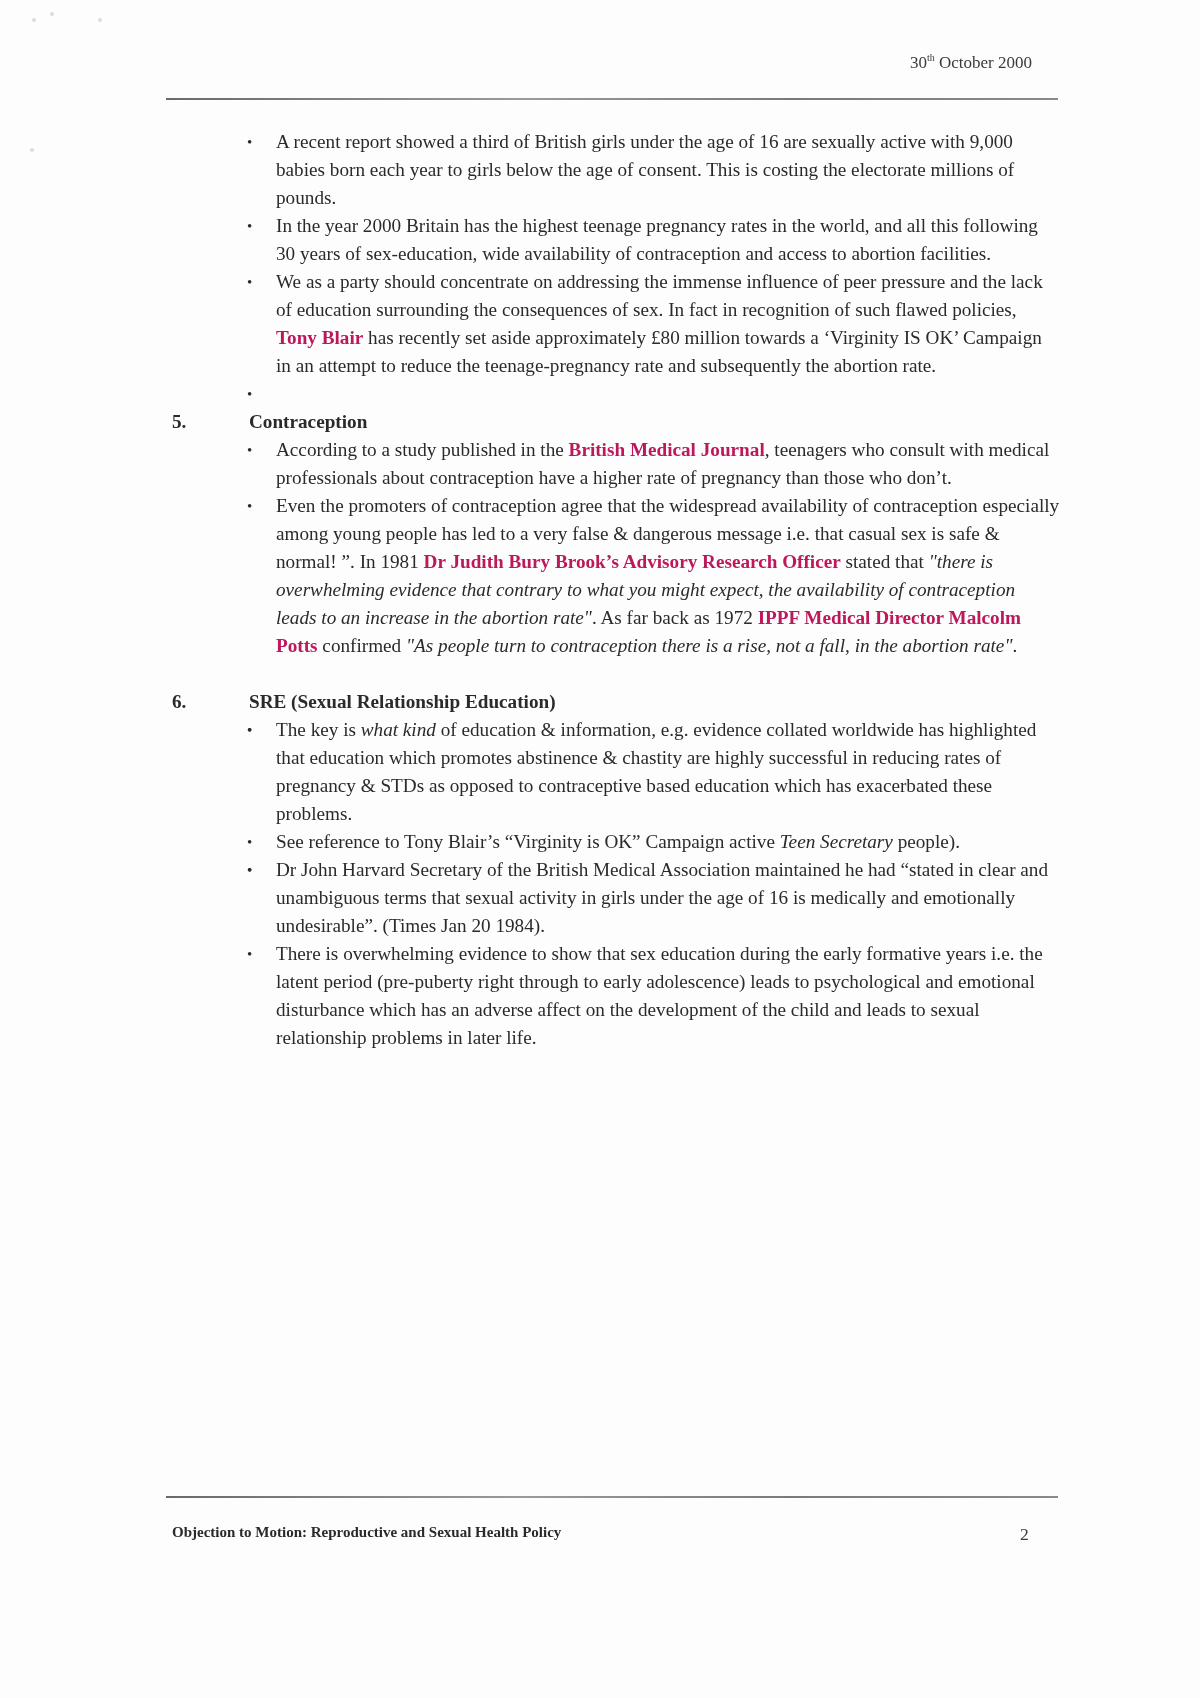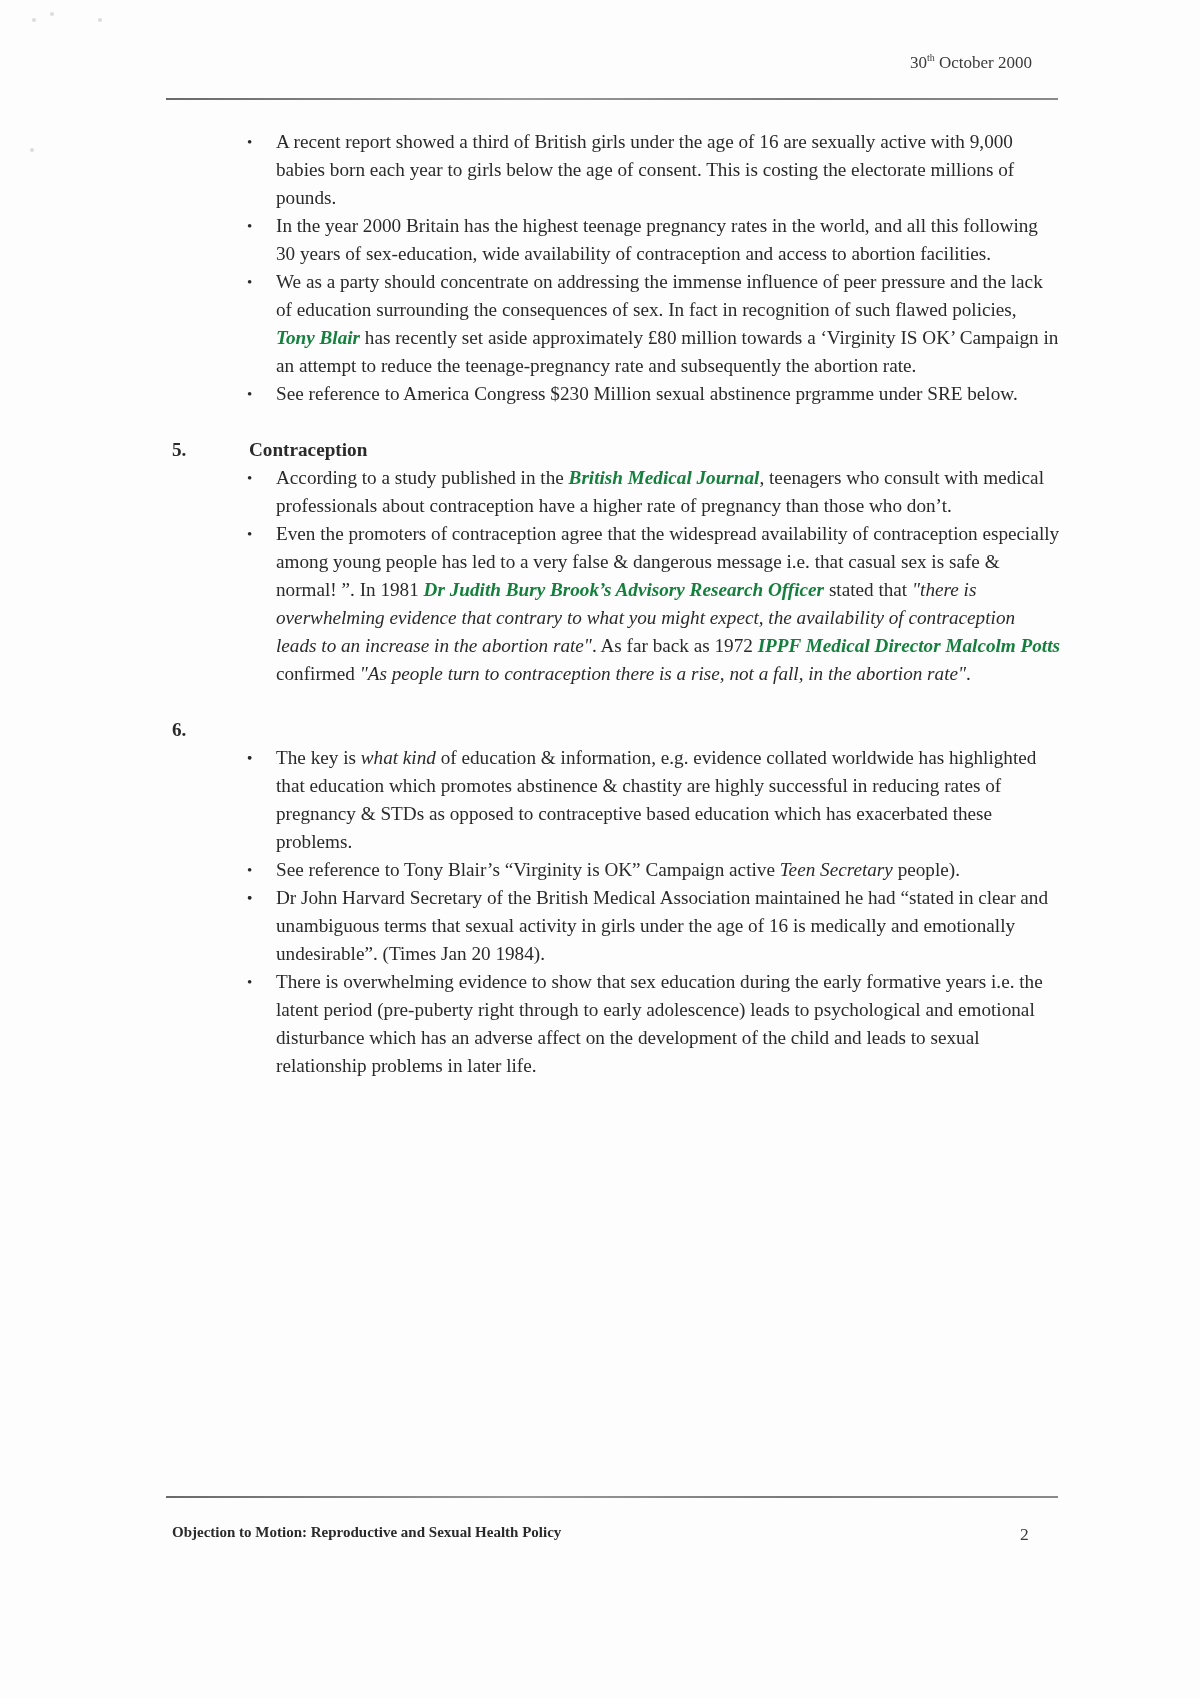--- a/index.html
+++ b/index.html
@@ -30,21 +30,21 @@
   ul.bullets { list-style: none; margin: 0; padding: 0 0 0 106px; }
   ul.bullets li { position: relative; padding-left: 0; margin: 0; }
   ul.bullets li .bul {
     position: absolute; left: -29px; top: 0; font-size: 15px;
   }
   .section-head {
     display: flex; margin-top: 28px; font-weight: bold;
   }
   .section-num { width: 77px; padding-left: 2px; }
   .section-title { }
-  b { font-weight: bold; color: #15803d; font-style: italic; }
+  b { font-weight: bold; color: #be185d; }
   i { font-style: italic; }
   .footer-title {
     position: absolute; left: 172px; top: 1524px;
     font-size: 15px; font-weight: bold; color: #2a2a2a;
   }
   .footer-page {
     position: absolute; left: 1020px; top: 1524px;
     font-size: 17.5px; color: #3a3a3a;
   }
   .specks { position: absolute; left: 24px; top: 8px; width: 90px; height: 30px; }
@@ -64,36 +64,37 @@
 
   <div class="header-date"><span>30</span><sup>th</sup><span> October 2000</span></div>
 
   <div class="rule top"></div>
 
   <div class="content">
     <ul class="bullets" id="intro-list">
         <li><span class="bul">•</span><span>A recent report showed a third of British girls under the age of 16 are sexually active with  9,000 babies born each year to girls below the age of consent.  This is costing the electorate millions of pounds.</span></li>
         <li><span class="bul">•</span><span>In the year 2000 Britain has the highest teenage pregnancy rates in the world, and all this following 30 years of sex-education, wide availability of contraception and access to abortion facilities.</span></li>
         <li><span class="bul">•</span><span>We as a party should concentrate on addressing the immense influence of peer pressure and the lack of education surrounding the consequences of sex. In fact in recognition of such flawed policies, </span><b>Tony Blair</b><span> has recently set aside approximately £80 million towards a ‘Virginity IS OK’ Campaign in an attempt to reduce the teenage-pregnancy rate and subsequently the abortion rate.</span></li>
-        <li><span class="bul">•</span><span>See reference to America Congress $230 Million sexual abstinence prgramme under SRE below.</span></li>
+        <li><span class="bul">•</span></li>
       </ul>
     <div id="sections">
         <div>
           <div class="section-head">
             <span class="section-num">5.</span>
             <span class="section-title">Contraception</span>
           </div>
           <ul class="bullets">
             <li><span class="bul">•</span><span>According to a study published in the </span><b>British Medical Journal</b><span>, teenagers who consult with medical professionals about contraception have a higher rate of pregnancy than those who don’t.</span></li>
             <li><span class="bul">•</span><span>Even the promoters of contraception agree that the widespread availability of contraception especially among young people has led to a very false &amp; dangerous message i.e. that casual sex is safe &amp; normal! ”. In 1981 </span><b>Dr Judith Bury Brook’s Advisory Research Officer</b><span> stated that </span><i>"there is overwhelming evidence that contrary to what you might expect, the availability of contraception leads to an increase in the abortion rate"</i><span>.  As far back as 1972 </span><b>IPPF Medical Director Malcolm Potts</b><span> confirmed </span><i>"As people turn to contraception there is a rise, not a fall, in the abortion rate"</i><span>.</span></li>
           </ul>
         </div>
         <div>
           <div class="section-head">
             <span class="section-num">6.</span>
+            <span class="section-title">SRE (Sexual Relationship Education)</span>
           </div>
           <ul class="bullets">
             <li><span class="bul">•</span></li>
             <li><span class="bul">•</span><span>The key is </span><i>what kind</i><span> of education &amp; information, e.g. evidence collated worldwide has highlighted  that education which promotes abstinence &amp; chastity are highly successful in reducing rates of pregnancy &amp; STDs as opposed to contraceptive based education which has exacerbated these  problems.</span></li>
             <li><span class="bul">•</span><span>See reference to Tony Blair’s “Virginity is OK” Campaign active </span><i>Teen Secretary</i><span> people).</span></li>
             <li><span class="bul">•</span></li>
             <li><span class="bul">•</span><span>Dr John Harvard Secretary of the British Medical Association maintained he had “stated in clear and unambiguous terms that sexual activity in girls under the age of 16 is medically and emotionally undesirable”.  (Times Jan 20 1984).</span></li>
             <li><span class="bul">•</span><span>There is overwhelming evidence to show that sex education during the early formative years i.e. the latent period (pre-puberty right through to early adolescence) leads to psychological and emotional disturbance which has an adverse affect on the development of the child and leads to sexual relationship problems in later life.</span></li>
           </ul>
         </div>

